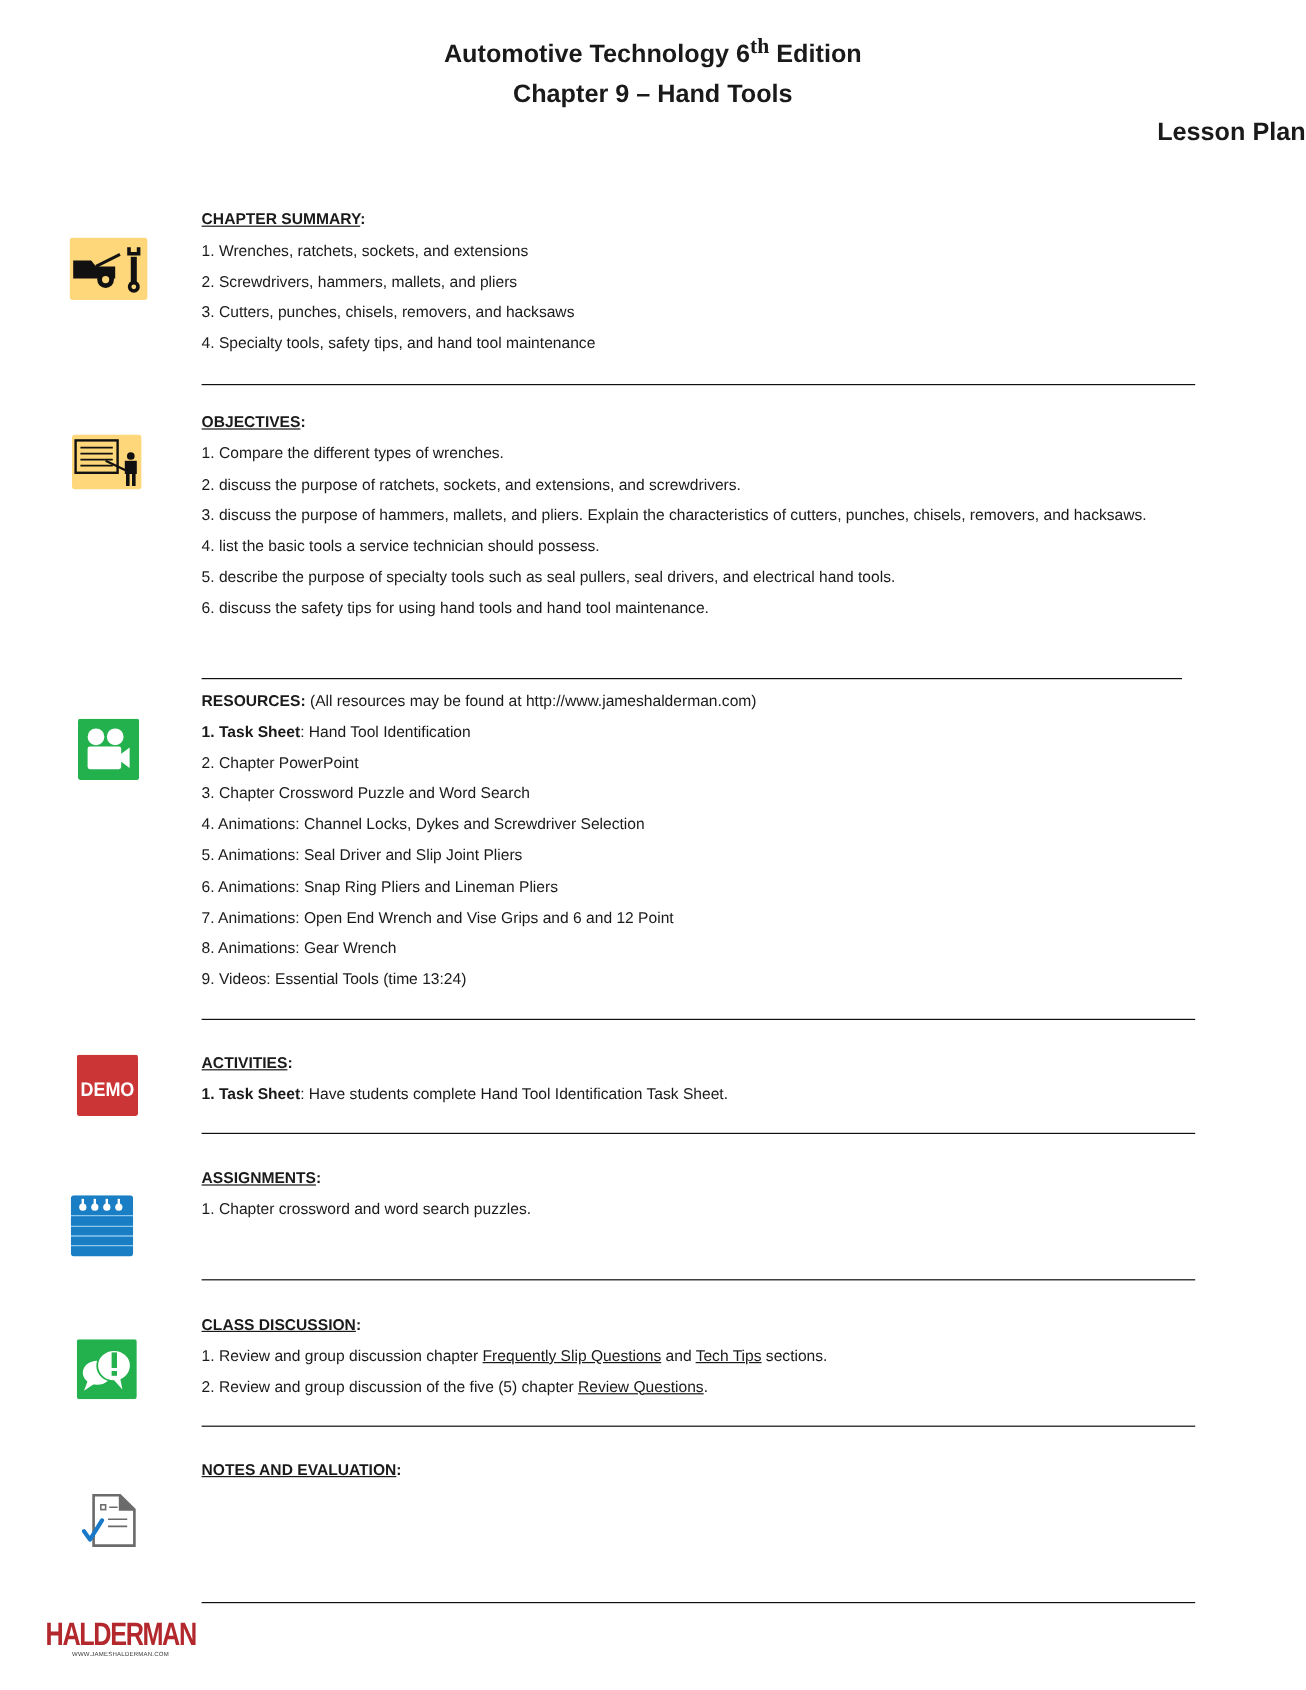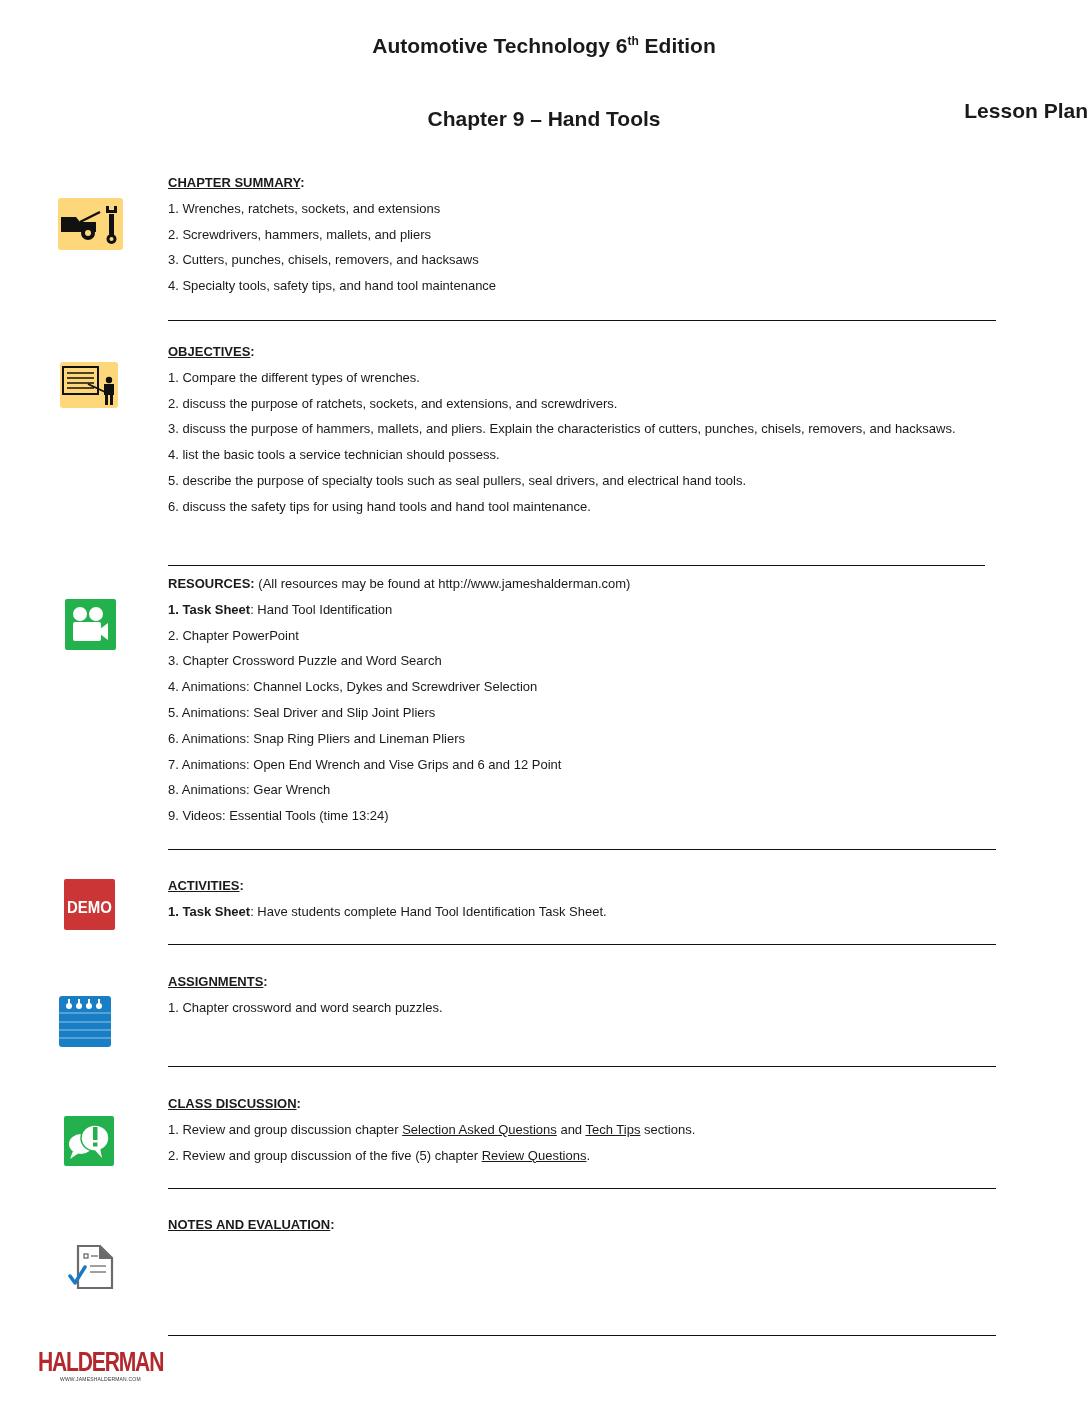--- a/index.html
+++ b/index.html
@@ -1,36 +1,36 @@
 <!DOCTYPE html>
 <html><head>
 <meta charset="utf-8">
 <style>
   html, body { margin:0; padding:0; background:#ffffff; }
   body { width:1088px; height:1408px; position:relative; overflow:hidden;
          font-family:"Liberation Sans", "DejaVu Sans", sans-serif; color:#1a1a1a; }
   .title { position:absolute; left:0; width:1088px; text-align:center; font-weight:bold; font-size:21px; color:#1a1a1a; }
-  .title sup { font-size:12px; vertical-align: super; line-height:0; }
+  .title sup { font-size:18px; vertical-align: super; line-height:0;font-family:Liberation Serif, serif; }
   .section { position:absolute; left:168px; width:830px; font-size:13px; line-height:25.8px; }
   .heading { font-weight:bold; }
   .heading .u { text-decoration:underline; }
   .line { white-space:nowrap; }
   .wrap { white-space:normal; }
   .link { text-decoration:underline; }
   .rule { position:absolute; left:168px; height:0; border-top:1.5px solid #111; }
   .icon { position:absolute; }
   .logo { position:absolute; left:38px; top:1348px; width:98px; }
   .logo-main { font-family:"Liberation Sans", sans-serif; font-weight:bold; color:#b3282d; font-size:27px; letter-spacing:-1.5px; transform:scaleX(0.78); transform-origin:left top; line-height:28px; white-space:nowrap; }
   .logo-sub { font-size:5px; color:#333; margin-left:22px; letter-spacing:0.2px; white-space:nowrap; }
 </style>
 </head>
 <body>
 
 <div class="title" style="top:34px;"><span>Automotive Technology 6</span><sup>th</sup><span> Edition</span></div>
-<div class="title" style="top:67px;margin-top:40px;">Chapter 9 – Hand Tools</div>
+<div class="title" style="top:67px;">Chapter 9 – Hand Tools</div>
 <div class="title" style="top:99px;text-align:right;">Lesson Plan</div>
 
 <div class="icon" style="left:58px; top:198px;">
   <svg width="65" height="52" viewBox="0 0 65 52">
     <rect x="0" y="0" width="65" height="52" rx="3" fill="#fdd77a"></rect>
     <path d="M3 19 L18 19 L22 24 L38 24 L38 34 L3 34 Z" fill="#111"></path>
     <line x1="22" y1="24" x2="42" y2="14" stroke="#111" stroke-width="2.5"></line>
     <circle cx="30" cy="35" r="7" fill="#111"></circle>
     <circle cx="30" cy="35" r="3" fill="#fdd77a"></circle>
     <rect x="51" y="16" width="5" height="22" fill="#111"></rect>
@@ -140,21 +140,21 @@
     <ellipse cx="17" cy="28" rx="12" ry="10" fill="#fff"></ellipse>
     <path d="M9 35 L6 43 L15 37 Z" fill="#fff"></path>
     <ellipse cx="31" cy="22" rx="14" ry="13" fill="#fff" stroke="#22b14c" stroke-width="1.5"></ellipse>
     <path d="M30 33 L38 42 L36 32 Z" fill="#fff"></path>
     <rect x="29" y="11" width="4.5" height="13" fill="#22b14c"></rect>
     <rect x="29" y="26.5" width="4.5" height="4" fill="#22b14c"></rect>
   </svg>
 </div>
 <div class="section" style="top:1091px;">
   <div class="heading"><span class="u">CLASS DISCUSSION</span><span>:</span></div>
-  <div class="line"><span>1. Review and group discussion chapter </span><span class="link">Selection Asked Questions</span><span> and </span><span class="link">Tech Tips</span><span> sections.</span></div>
+  <div class="line"><span>1. Review and group discussion chapter </span><span class="link">Frequently Slip Questions</span><span> and </span><span class="link">Tech Tips</span><span> sections.</span></div>
   <div class="line"><span>2. Review and group discussion of the five (5) chapter </span><span class="link">Review Questions</span><span>.</span></div>
 </div>
 <div class="rule" style="top:1188px; width:828px;"></div>
 
 <div class="icon" style="left:68px; top:1244px;">
   <svg width="46" height="46" viewBox="0 0 46 46">
     <path d="M10 2 L32 2 L44 14 L44 44 L10 44 Z" fill="#fff" stroke="#6b6b6b" stroke-width="2.2"></path>
     <path d="M31 2 L31 15 L44 15" fill="#6b6b6b"></path>
     <rect x="16" y="10" width="4" height="4" fill="none" stroke="#6b6b6b" stroke-width="1.3"></rect>
     <line x1="23" y1="12" x2="30" y2="12" stroke="#6b6b6b" stroke-width="1.3"></line>

